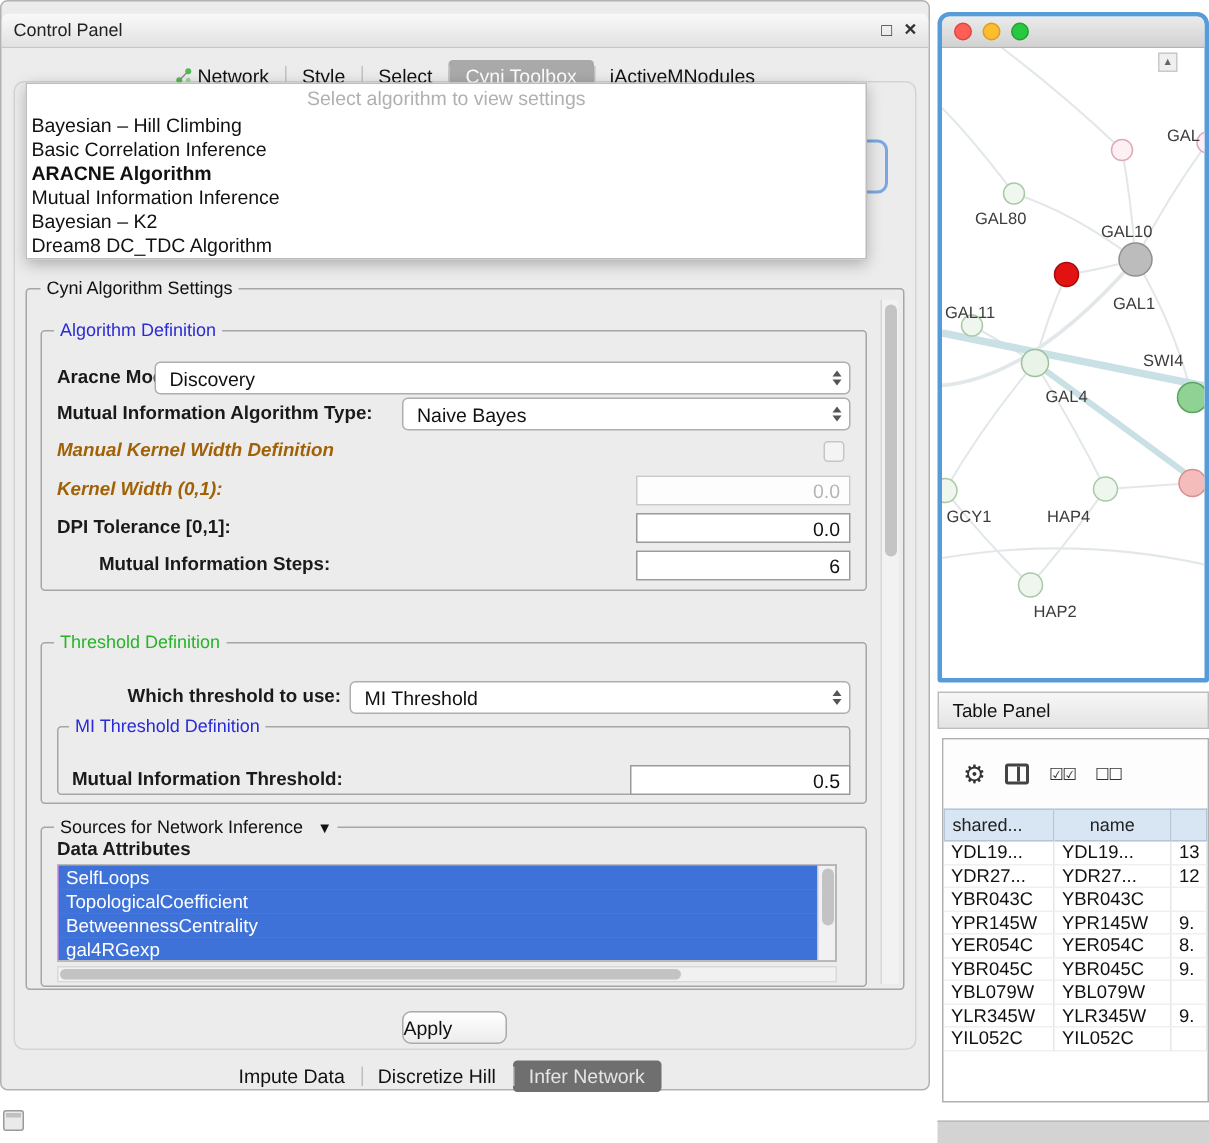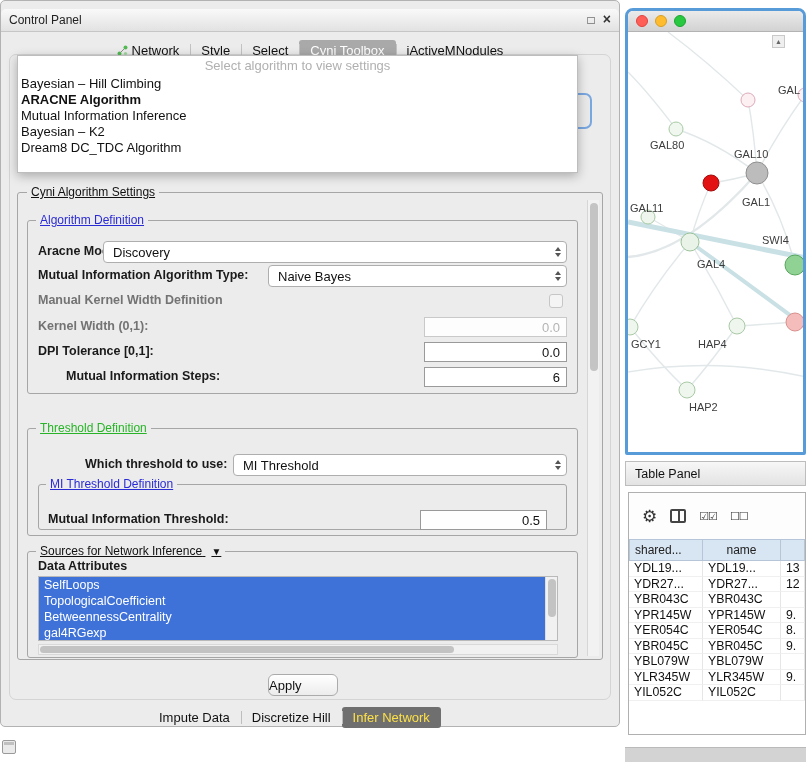--- a/index.html
+++ b/index.html
@@ -29,26 +29,26 @@
   .algo-popup { left:17px; top:55px; width:561px; height:118px; background:#ffffff; border:1px solid #bdbdbd;
                 box-shadow:0 3px 10px rgba(0,0,0,0.28); z-index:30; font-size:13px; }
   .popup-placeholder { height:20px; line-height:20px; text-align:center; color:#b0b0b0; }
   .popup-item { height:16px; line-height:16px; padding-left:3px; color:#111; }
   .popup-item.sel { font-weight:bold; }
 
   .combo-fragment { left:566px; top:93px; width:26px; height:36px; border:2px solid #79a7e0; border-radius:7px; background:#e9e9e9; z-index:5; }
 
   
   .groupbox { position:absolute; border:1px solid #a6a6a6; border-radius:3px; z-index:2; }
-  .gb-title { position:absolute; background:#ececec; padding:0 4px; font-size:12px; color:#111; z-index:3; white-space:nowrap;text-decoration:underline; }
+  .gb-title { position:absolute; background:#ececec; padding:0 4px; font-size:12px; color:#111; z-index:3; white-space:nowrap; }
   .gb-title.blue { color:#2b2bd6; }
   .gb-title.green { color:#27b427; }
 
   .lbl { position:absolute; font-size:12.5px; font-weight:bold; color:#1a1a1a; z-index:3; white-space:nowrap; }
-  .lbl.dim { color:#737373; }
+  .lbl.dim { color:#a16207;font-style:italic; }
 
   .combo { position:absolute; height:22px; background:#fff; border:1px solid #aeaeae; border-radius:4px;
            display:flex; align-items:center; padding-left:9px; font-size:13px; color:#111; z-index:3; }
   .combo-arrows { position:absolute; right:5px; top:50%; transform:translateY(-50%); display:flex; flex-direction:column; align-items:center; gap:2px; }
   .combo-arrows i { display:block; width:0; height:0; border-left:3.5px solid transparent; border-right:3.5px solid transparent; }
   .arr-up { border-bottom:4px solid #555; }
   .arr-down { border-top:4px solid #555; }
 
   .tfield { position:absolute; height:20px; background:#fff; border:1px solid #9a9a9a; font-size:13px; color:#111;
             display:flex; align-items:center; justify-content:flex-end; padding-right:6px; z-index:3; }
@@ -67,21 +67,21 @@
 
   .settings-scroll { left:587px; top:200px; width:12px; height:456px; background:#f2f2f2; border-left:1px solid #d6d6d6; z-index:3; }
   .settings-scroll .thumb { position:absolute; left:2px; top:3px; width:8px; height:168px; background:#c4c4c4; border-radius:4px; }
 
   .apply-btn { left:268px; top:674px; width:70px; height:22px; background:linear-gradient(#ffffff,#ececec);
                border:1px solid #ababab; border-radius:6px; font-size:13px; color:#111; display:flex; align-items:center; justify-content:flex-start; z-index:3; }
 
   .bottom-tabbar { left:148px; top:706px; height:22px; display:flex; align-items:center; z-index:3; font-size:13px; color:#111; }
   .btab { position:relative; padding:3px 11px; white-space:nowrap; }
   .btab + .btab::before { content:''; position:absolute; left:0; top:4px; bottom:4px; width:1px; background:#bdbdbd; }
-  .btab.active { background:#6f6f6f; color:#fde047; border-radius:3px; }
+  .btab.active { background:#6f6f6f; color:#e5e5e5; border-radius:3px; }
 
   
   .net-window { left:625px; top:8px; width:181px; height:447px; border:3px solid #579bd9; border-radius:8px 8px 2px 2px; background:#fff; overflow:hidden; z-index:2; }
   .net-titlebar { height:21px; background:linear-gradient(#ebebeb,#d2d2d2); border-bottom:1px solid #b3b3b3; display:flex; align-items:center; padding-left:8px; gap:7px; }
   .tl { width:12px; height:12px; border-radius:50%; }
   .tl.red { background:#ff5f57; border:1px solid #e0443e; }
   .tl.yellow { background:#febc2e; border:1px solid #d89e24; }
   .tl.green { background:#28c840; border:1px solid #1ea433; }
   .net-canvas { position:relative; width:158px; height:423px; background:#fff; }
   .node-label { font-size:11px; fill:#3c3c3c; font-family:"Liberation Sans", sans-serif; }
@@ -151,20 +151,21 @@
       <div class="tab">
         <span>jActiveMNodules</span>
       </div>
     </div>
 
   <div class="abs combo-fragment"></div>
   <div class="abs algo-popup">
     <div class="popup-placeholder">Select algorithm to view settings</div>
     <div>
         <div class="popup-item">Bayesian – Hill Climbing</div>
+        <div class="popup-item">Basic Correlation Inference</div>
         <div class="popup-item sel">ARACNE Algorithm</div>
         <div class="popup-item">Mutual Information Inference</div>
         <div class="popup-item">Bayesian – K2</div>
         <div class="popup-item">Dream8 DC_TDC Algorithm</div>
       </div>
   </div>
 
   <div class="groupbox" style="left:17px; top:192px; width:586px; height:468px;"></div>
   <span class="gb-title" style="left:27px; top:185px;">Cyni Algorithm Settings</span>
 
@@ -217,21 +218,21 @@
     <span class="combo-arrows">
         <i class="arr-up"></i>
         <i class="arr-down"></i>
       </span>
   </div>
 
   <div class="groupbox" style="left:38px; top:484px; width:529px; height:46px;"></div>
   <span class="gb-title blue" style="left:46px; top:477px;">MI Threshold Definition</span>
 
   <span class="lbl" style="left:48px; top:512px;">Mutual Information Threshold:</span>
-  <div class="tfield" style="left:420px; top:510px; width:127px;">
+  <div class="tfield" style="left:420px; top:510px; width:147px;">
     <span>0.5</span>
   </div>
 
   <div class="groupbox" style="left:27px; top:551px; width:551px; height:107px;"></div>
   <span class="gb-title" style="left:36px; top:544px;">
     <span>Sources for Network Inference</span>
     <span class="tri" style="margin-left:6px;">▼</span>
   </span>
   <span class="lbl" style="left:38px; top:559px;">Data Attributes</span>
 

